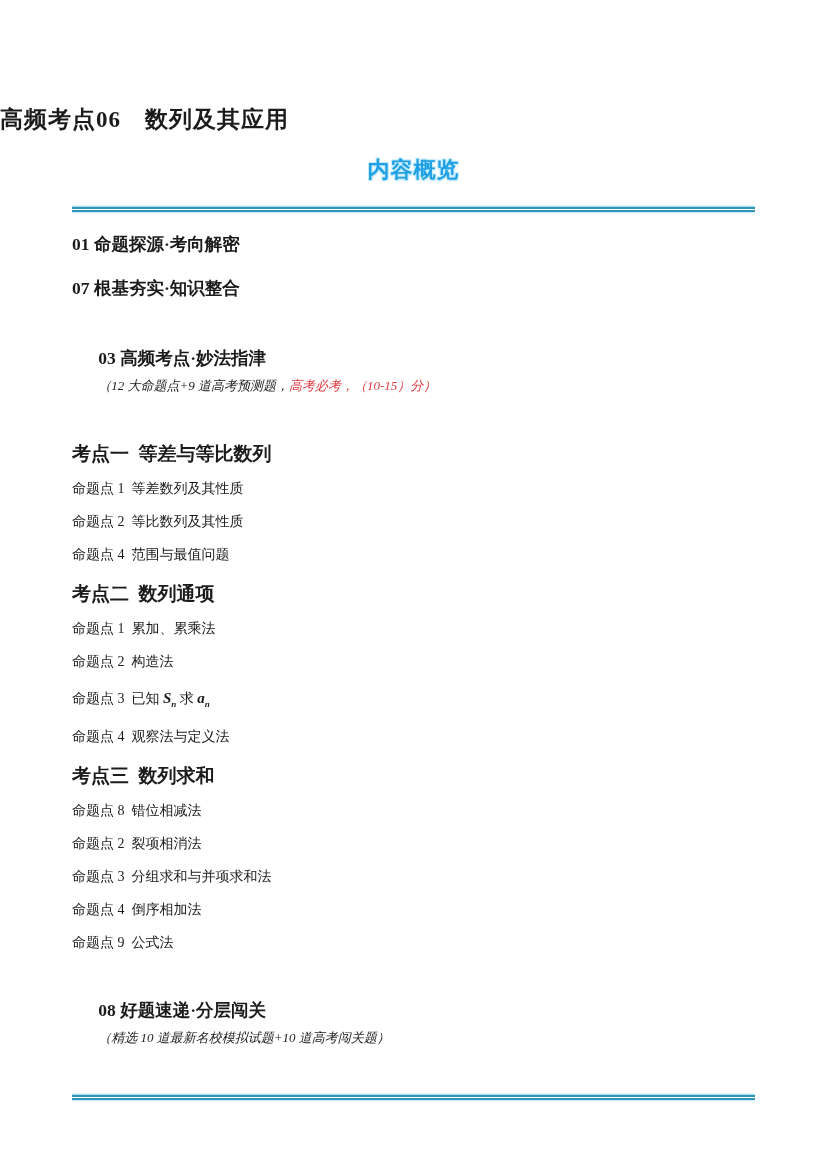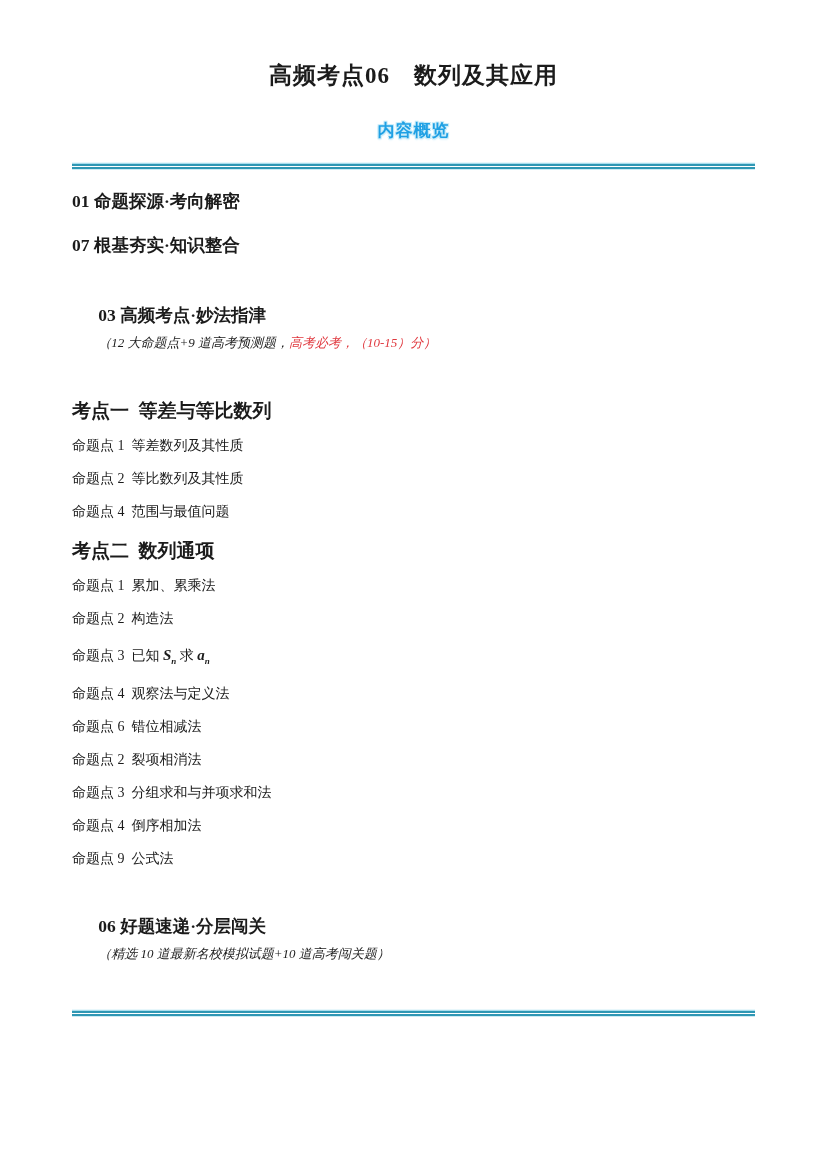--- a/index.html
+++ b/index.html
@@ -9,31 +9,30 @@
     height: 1169px;
     margin: 0 auto;
     background: #ffffff;
     font-family: "Liberation Serif", "DejaVu Serif", serif;
     color: #1b1b1b;
     overflow: hidden;
   }
   .content { padding: 15px 72px; }
   .doc-title {
     margin: 0;
-    padding-top: 60px;
-    text-align: center;
+    padding-top: 104px;
     font-size: 23px;
     font-weight: bold;
     letter-spacing: 1px;
     white-space: pre-wrap;
   }
   .banner {
-    margin-top: 28px;
+    margin-top: 20px;
     text-align: center;
-    font-size: 17px;
+    font-size: 22px;
     font-weight: bold;
     letter-spacing: 1px;
     color: #1fa0e4;
     text-shadow: 1px 1px 0 #c9ecf9, -1px -1px 0 #c9ecf9, 1px -1px 0 #c9ecf9,
                  -1px 1px 0 #c9ecf9, 0 2px 2px #dff3fb;
   }
   .rule {
     height: 8px;
     margin-top: 5px;
     background: linear-gradient(to bottom,
@@ -104,28 +103,29 @@
     <div class="mtd">命题点 1  等差数列及其性质</div>
     <div class="mtd">命题点 2  等比数列及其性质</div>
     <div class="mtd">命题点 4  范围与最值问题</div>
 
     <div class="kaodian">考点二  数列通项</div>
     <div class="mtd">命题点 1  累加、累乘法</div>
     <div class="mtd">命题点 2  构造法</div>
     <div class="mtd mtd-math"><span>命题点 3  已知 </span><span class="mvar">S</span><sub class="msub">n</sub><span> 求 </span><span class="mvar">a</span><sub class="msub">n</sub></div>
     <div class="mtd">命题点 4  观察法与定义法</div>
 
-    <div class="mtd">命题点 6  错位相减法</div>
+    <div class="kaodian">考点三  数列求和</div>
+    <div class="mtd">命题点 8  错位相减法</div>
     <div class="mtd">命题点 2  裂项相消法</div>
     <div class="mtd">命题点 3  分组求和与并项求和法</div>
     <div class="mtd">命题点 4  倒序相加法</div>
     <div class="mtd">命题点 9  公式法</div>
 
 
     <div class="sec">
-      <span>06 好题速递·分层闯关</span>
+      <span>08 好题速递·分层闯关</span>
       <span class="sec-note">（精选 10 道最新名校模拟试题+10 道高考闯关题）</span>
     </div>
 
     <div class="rule rule-bottom"></div>
 
   </div>
 </div>
 
 </body></html>

